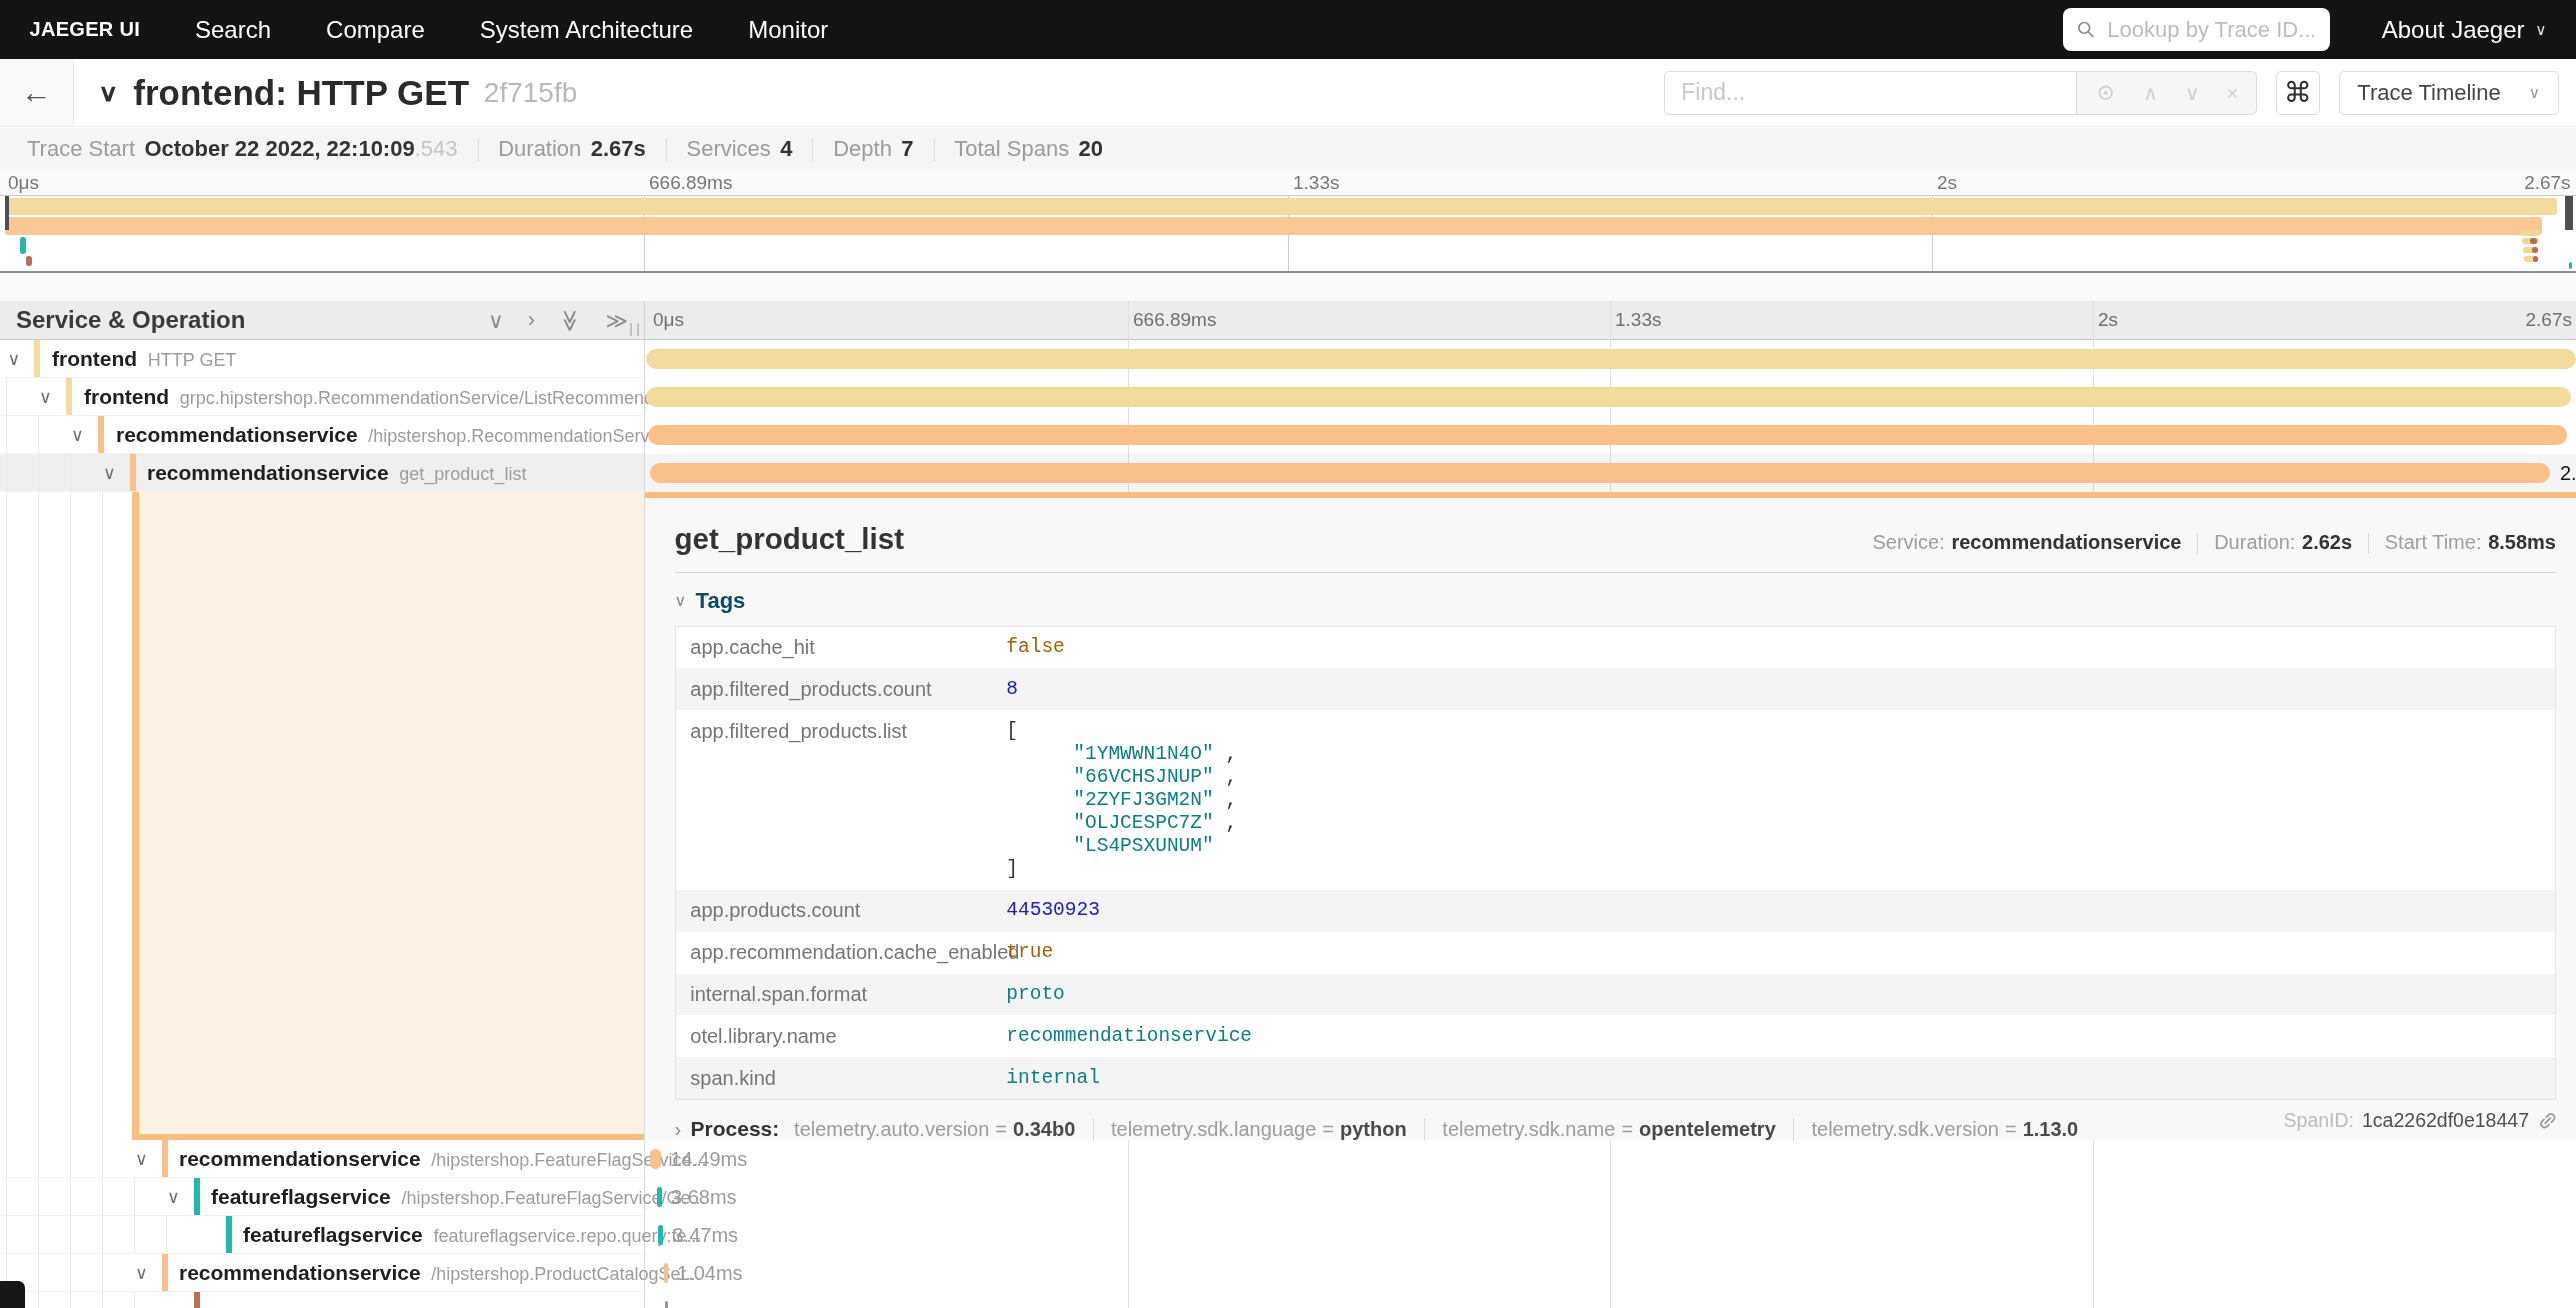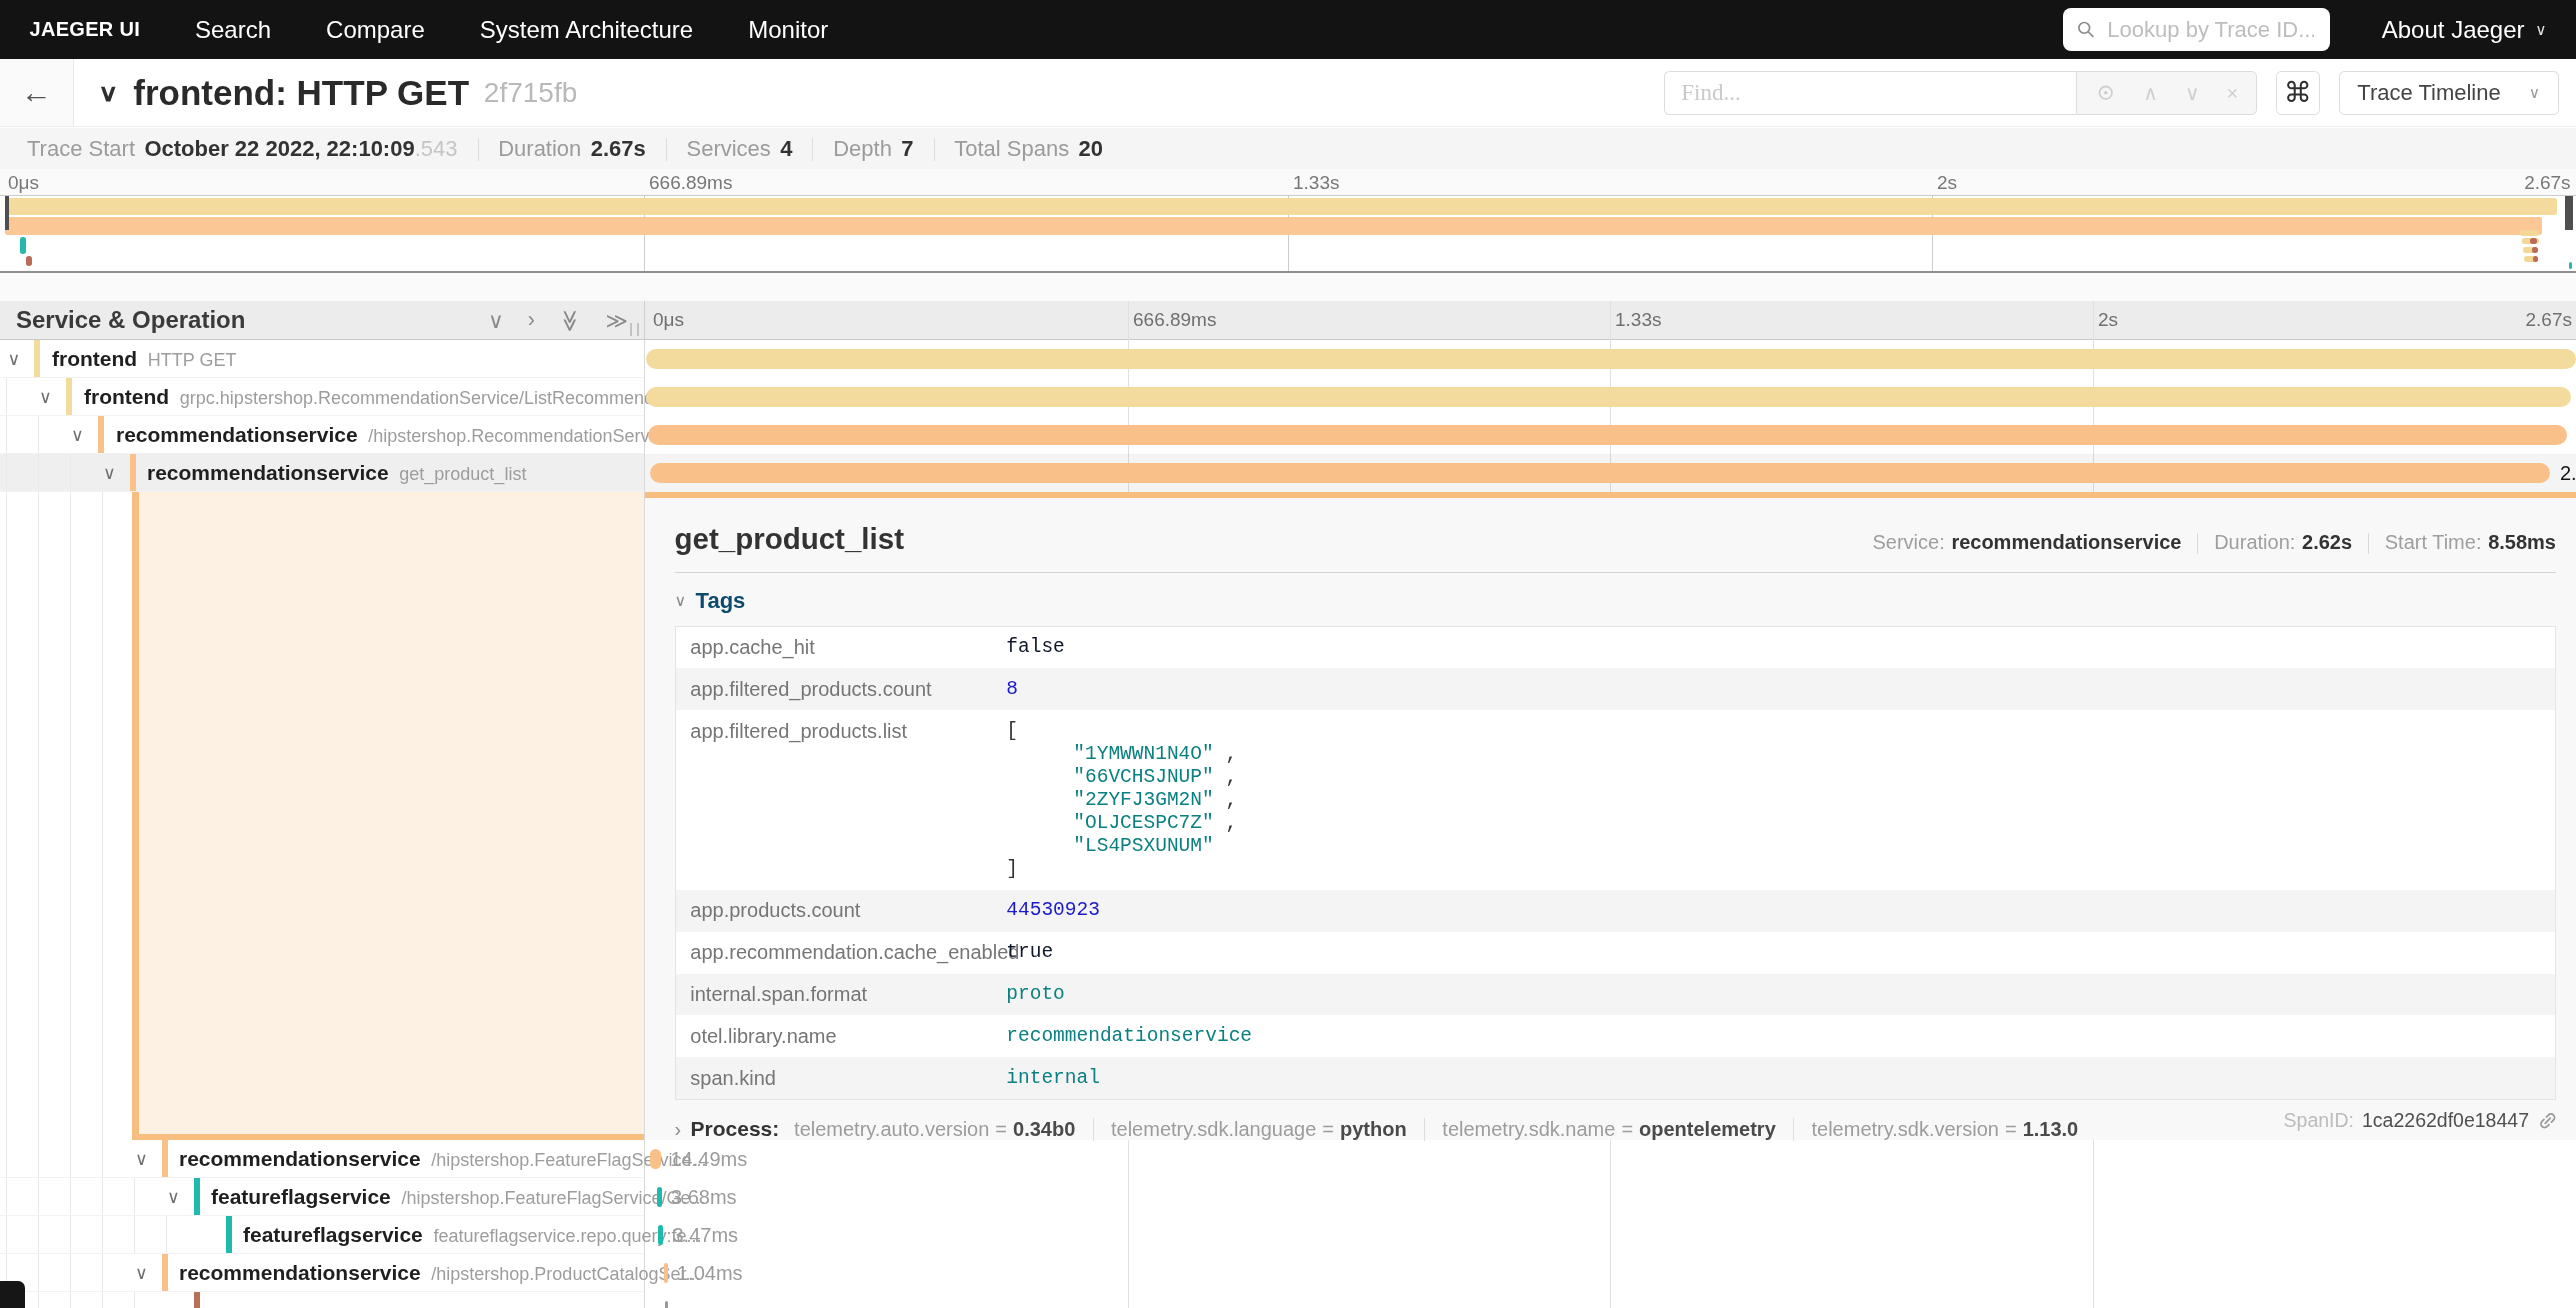--- a/index.html
+++ b/index.html
@@ -15,21 +15,21 @@
   .lookup input::placeholder{color:#bdbdbd;}
   .about{color:#fff;font-size:24px;margin-left:52px;margin-right:29.5px;display:flex;align-items:center;gap:10.7px;cursor:pointer;}
   .caret{font-size:15.4px;color:#e2e2e2;}
   
   #trace-header{position:absolute;top:59px;height:68px;left:0;right:0;background:#fff;border-bottom:0.7px solid #ececec;display:flex;align-items:center;box-sizing:border-box;z-index:4;}
   .back-strip{width:74px;height:100%;background:#fafafa;border-right:0.7px solid #e8e8e8;display:flex;align-items:center;justify-content:center;font-size:31px;color:#555;cursor:pointer;box-sizing:border-box;}
   .big-chev{font-size:28px;color:#2f2f2f;margin-left:24px;font-weight:700;transform:scaleY(.85);cursor:pointer;}
   .trace-title{font-size:35px;font-weight:700;color:#2a2a2a;margin-left:14.8px;white-space:nowrap;}
   .trace-id{font-size:28px;color:#b9b9b9;margin-left:14.8px;font-weight:400;}
   .header-right{margin-left:auto;display:flex;align-items:center;margin-right:17.5px;}
-  .find-input{width:412px;height:44px;border:0.7px solid #dcdcdc;border-right:none;border-radius:5.4px 0 0 5.4px;box-sizing:border-box;font-size:23px;padding:0 16px;color:#333;outline:none;font-family:Liberation Serif, serif;}
+  .find-input{width:412px;height:44px;border:0.7px solid #dcdcdc;border-right:none;border-radius:5.4px 0 0 5.4px;box-sizing:border-box;font-size:23px;padding:0 16px;color:#333;outline:none;font-family:Liberation Sans, sans-serif;}
   .find-input::placeholder{color:#c9c9c9;}
   .find-tools{height:44px;box-sizing:border-box;border:0.7px solid #dcdcdc;border-radius:0 5.4px 5.4px 0;background:#f6f6f6;display:flex;align-items:center;padding:0 17.5px;gap:27px;color:#cfcfcf;}
   .ficon{font-size:20px;cursor:pointer;line-height:1;}
   .cmd-btn{width:44px;height:44px;box-sizing:border-box;border:0.7px solid #dcdcdc;border-radius:5.4px;margin-left:19px;display:flex;align-items:center;justify-content:center;font-size:28px;color:#2f2f2f;background:#fff;cursor:pointer;}
   .view-btn{height:44px;box-sizing:border-box;border:0.7px solid #dcdcdc;border-radius:5.4px;margin-left:19px;display:flex;align-items:center;padding:0 17.5px;font-size:22px;color:#444;background:#fff;gap:28px;cursor:pointer;}
   .view-btn .caret{color:#999;}
   
   #summary{position:absolute;top:128px;left:0;right:0;height:42px;background:#f5f5f5;display:flex;align-items:center;font-size:22px;padding-left:27px;box-sizing:border-box;}
   .sum-label{color:#9b9b9b;margin-right:9.4px;}
   .sum-val{color:#333;font-weight:700;}
@@ -84,21 +84,21 @@
   .d-isep{width:0.7px;height:21.5px;background:#d9d9d9;margin:0 16px;}
   .d-div{height:0.7px;background:#d4d4d4;margin-top:16px;}
   .tags-head{display:flex;align-items:center;margin-top:14.8px;gap:9.4px;cursor:pointer;}
   .tags-chev{font-size:16px;color:#8a8a8a;}
   .tags-label{font-size:22px;font-weight:700;color:#0c4a6e;}
   #tagrows{margin-top:12px;border:0.7px solid #e3e3e3;background:#fff;}
   .trow{display:flex;padding:9.4px 14.8px;font-size:20px;}
   .trow:nth-child(even){background:#f4f4f4;}
   .tkey{width:316px;flex:none;color:#757575;}
   .tval{font-family:"Liberation Mono","DejaVu Sans Mono",monospace;font-size:19.5px;line-height:23px;}
-  .v-bool{color:#0f172a;} .v-num{color:#1a1acb;} .v-str{color:#0b8080;} .v-punc{color:#333;}
+  .v-bool{color:#a16207;} .v-num{color:#1a1acb;} .v-str{color:#0b8080;} .v-punc{color:#333;}
   .tlist-line{line-height:23px;}
   .tlist-ind{padding-left:67px;}
   .proc{display:flex;align-items:center;margin-top:17.5px;font-size:20px;}
   .proc-chev{font-size:20px;color:#8a8a8a;margin-right:9.4px;cursor:pointer;}
   .proc-label{font-weight:700;color:#333;font-size:21px;margin-right:14.8px;}
   .pitem{display:inline-flex;align-items:center;}
   .pk{color:#9c9c9c;} .peq{color:#9c9c9c;margin:0 6px;} .pv{color:#4a4a4a;font-weight:700;}
   .psep{width:0.7px;height:23px;background:#ddd;margin:0 17.5px;}
   .spanid{position:absolute;right:17.5px;bottom:8px;display:flex;align-items:center;font-size:19.5px;gap:8px;}
   .sid-label{color:#bcbcbc;} .sid-val{color:#4f4f4f;}

